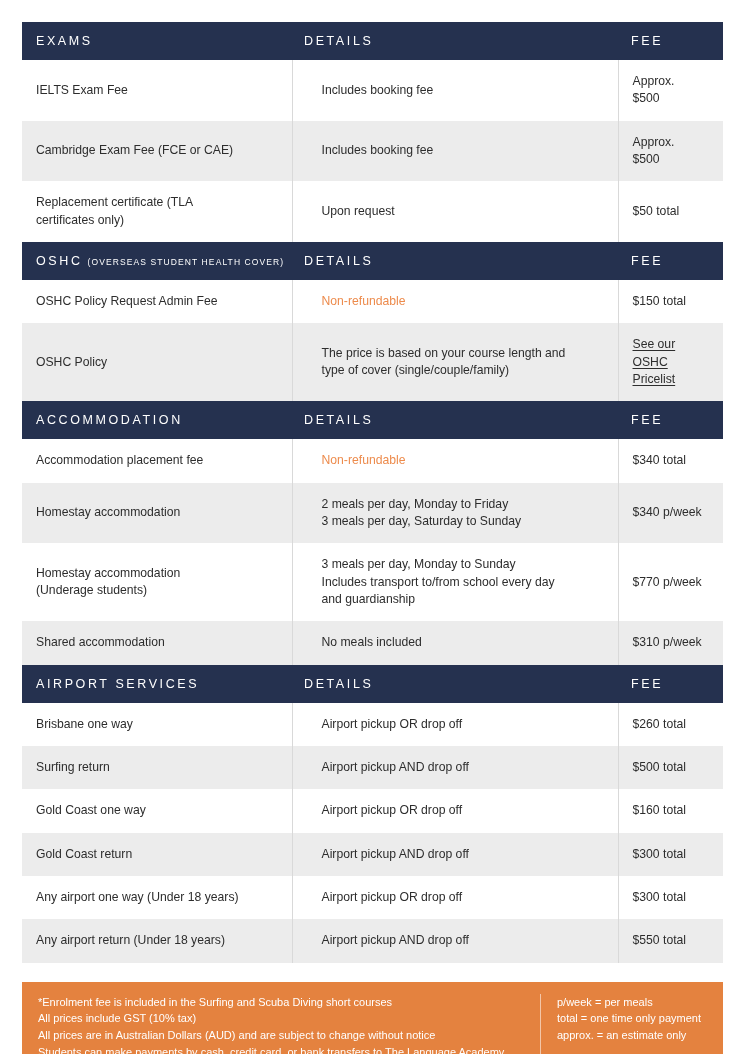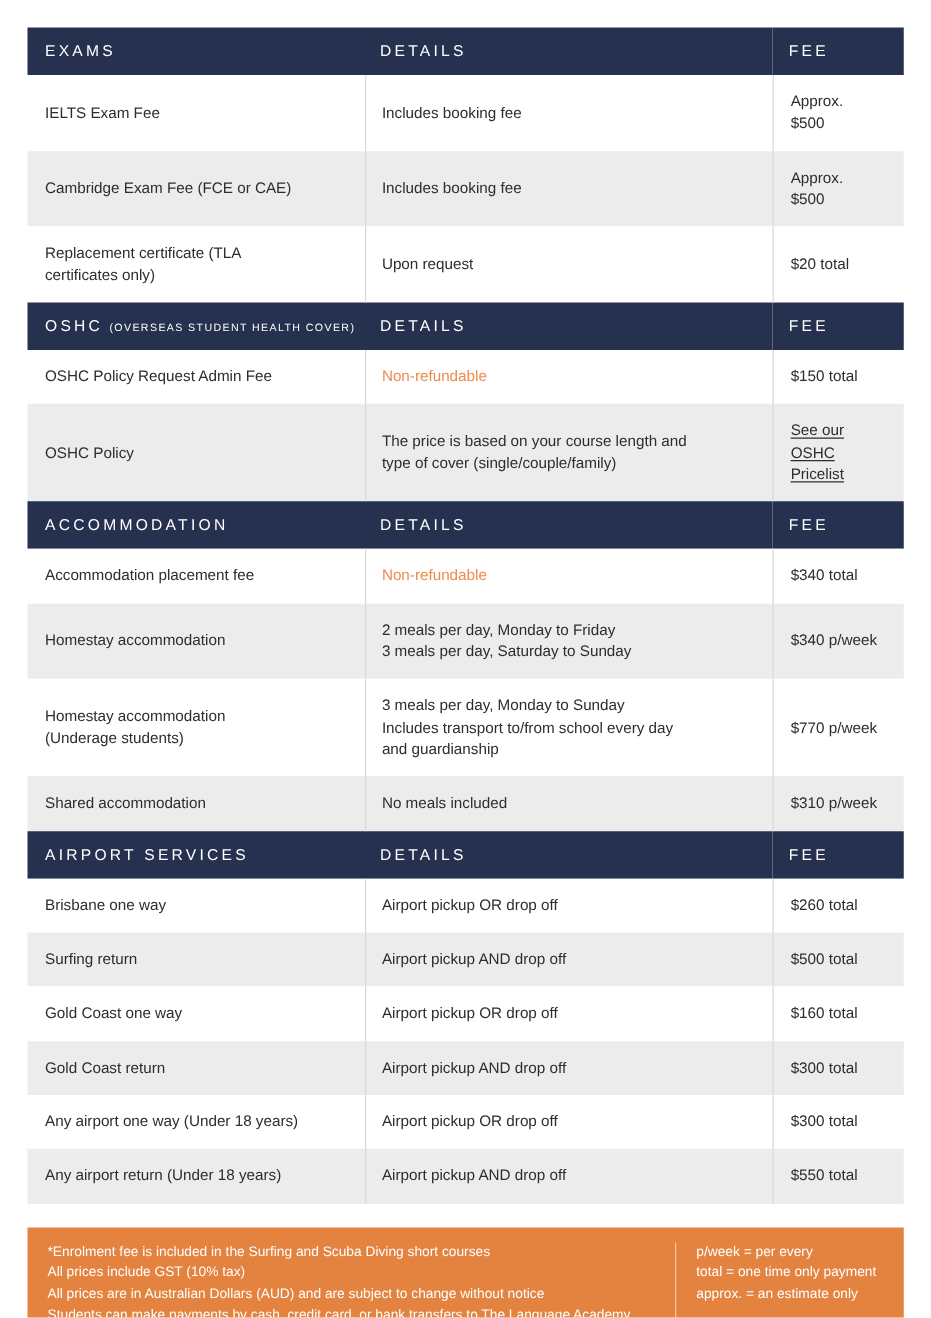--- a/index.html
+++ b/index.html
@@ -67,21 +67,21 @@
     line-height: 1.42;
     padding: 13px 14px 13px 14px;
     vertical-align: middle;
     border-right: 1px solid #d9d9d9;
     background: #ffffff;
   }
   tr.data-row > td:last-child { border-right: none; }
   tr.data-row.alt > td { background: #ececec; }
 
   tr.data-row > td.col-item { border-right: 1px solid #d9d9d9; padding-left: 14px; }
-  tr.data-row > td.col-details { padding-left: 13px; }
+  tr.data-row > td.col-details { padding-left: 29px; }
   tr.data-row > td.col-fee { padding-left: 14px; border-right: none; }
 
   td.col-item { white-space: pre-line; }
   td.col-details { white-space: pre-line; }
   td.col-fee { white-space: pre-line; }
 
   .note-orange {
     color: #ed8b4c;
   }
 
@@ -152,21 +152,21 @@
         <tr class="data-row alt">
           <td class="col-item">Cambridge Exam Fee (FCE or CAE)</td>
           <td class="col-details">Includes booking fee</td>
           <td class="col-fee">Approx.
 $500</td>
         </tr>
         <tr class="data-row">
           <td class="col-item">Replacement certificate (TLA
 certificates only)</td>
           <td class="col-details">Upon request</td>
-          <td class="col-fee">$20 total</td>
+          <td class="col-fee">$50 total</td>
         </tr>
         <tr class="section-head">
           <th class="h-item"><span>OSHC</span><span class="head-sub">(OVERSEAS STUDENT HEALTH COVER)</span></th>
           <th class="h-details">DETAILS</th>
           <th class="h-fee">FEE</th>
         </tr>
         <tr class="data-row">
           <td class="col-item">OSHC Policy Request Admin Fee</td>
           <td class="col-details"><span class="note-orange">Non-refundable</span></td>
           <td class="col-fee">$150 total</td>
@@ -247,19 +247,19 @@
 
   <div class="footer-box">
     <div class="footer-left" id="footer-left">
         <div class="footer-line">*Enrolment fee is included in the Surfing and Scuba Diving short courses</div>
         <div class="footer-line">All prices include GST (10% tax)</div>
         <div class="footer-line">All prices are in Australian Dollars (AUD) and are subject to change without notice</div>
         <div class="footer-line">Students can make payments by cash, credit card, or bank transfers to The Language Academy</div>
       </div>
     <div class="footer-divider"></div>
     <div class="footer-right" id="footer-right">
-        <div class="footer-line">p/week = per every</div>
+        <div class="footer-line">p/week = per meals</div>
         <div class="footer-line">total = one time only payment</div>
         <div class="footer-line">approx. = an estimate only</div>
       </div>
   </div>
 
 </div>
 
 </body></html>

